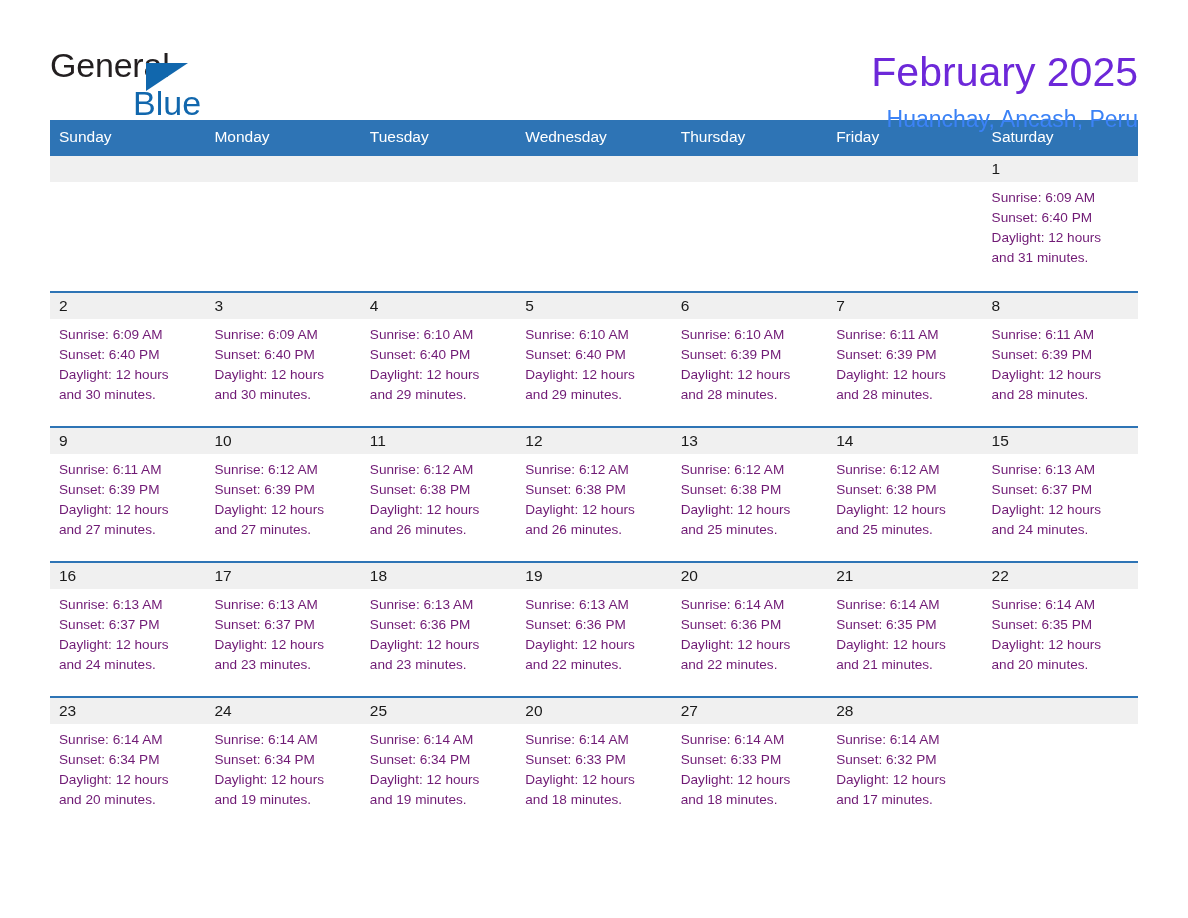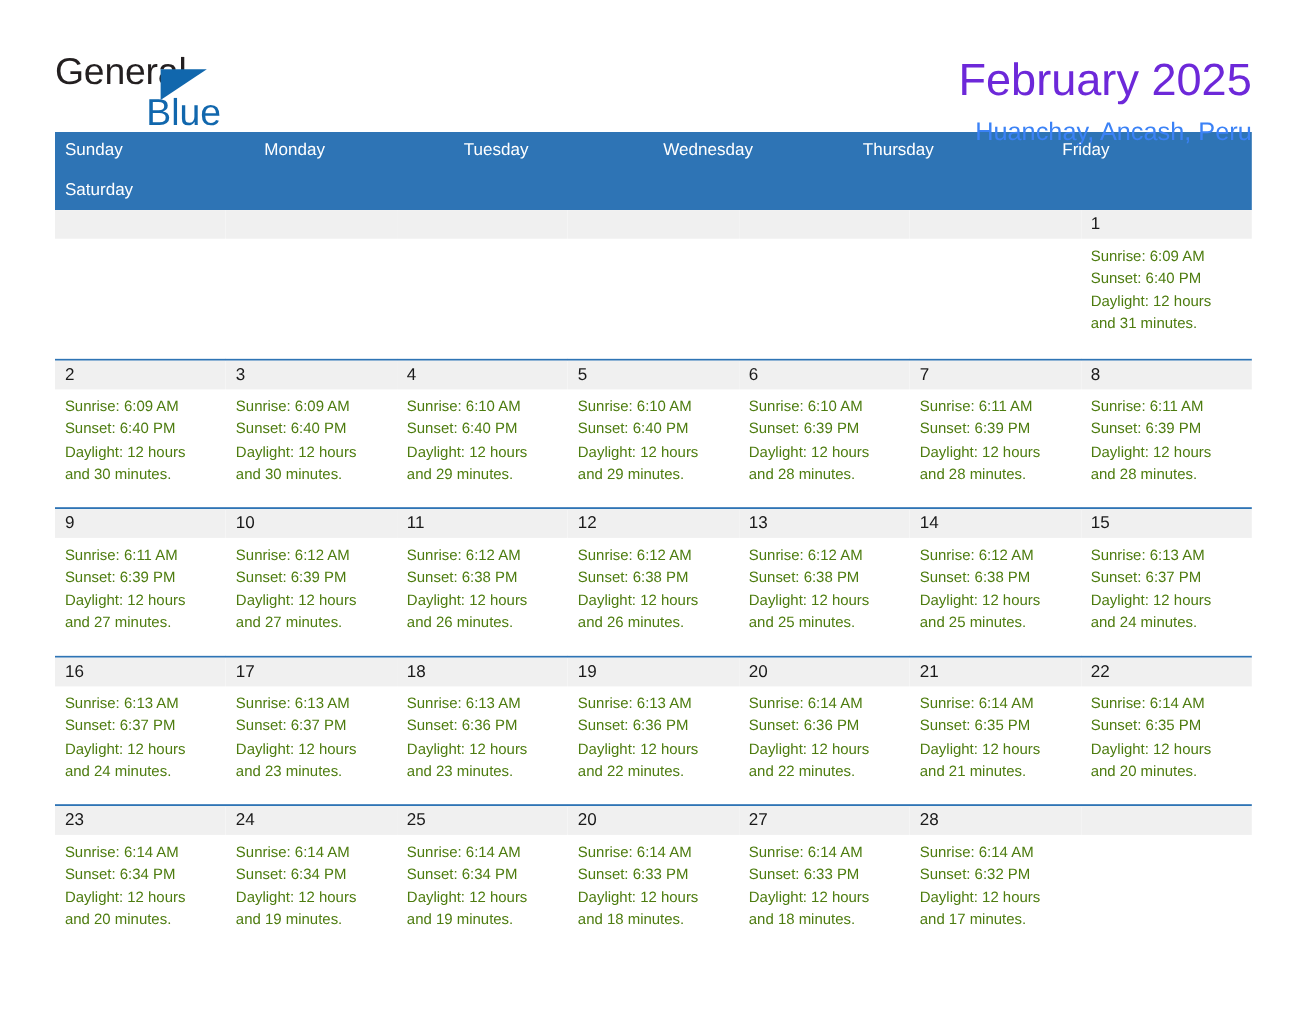--- a/index.html
+++ b/index.html
@@ -84,21 +84,21 @@
   }
 
   
   .calendar {
     width: 1088px;
     margin-top: 12px;
   }
 
   .weekday-row {
     display: grid;
-    grid-template-columns: repeat(6, 1fr);
+    grid-template-columns: repeat(7, 1fr);
     background: #2e74b5;
   }
   .weekday {
     color: #ffffff;
     font-size: 15.5px;
     padding: 8px 0 9px 9px;
     line-height: 1.2;
   }
 
   .week-row {
@@ -118,21 +118,21 @@
     height: 26px;
     padding: 3px 0 0 9px;
     font-size: 15.5px;
     color: #1a1a1a;
     line-height: 1.3;
   }
   .day-info {
     padding: 6px 10px 0 9px;
     font-size: 13.6px;
     line-height: 1.49;
-    color: #4d7c0f;
+    color: #701a75;
     white-space: pre-line;
   }
   .day-cell.empty .day-info { visibility: hidden; }
 
   .row-h-tall { min-height: 135px; }
   .row-h { min-height: 135px; }
 </style>
 </head>
 <body>
 

